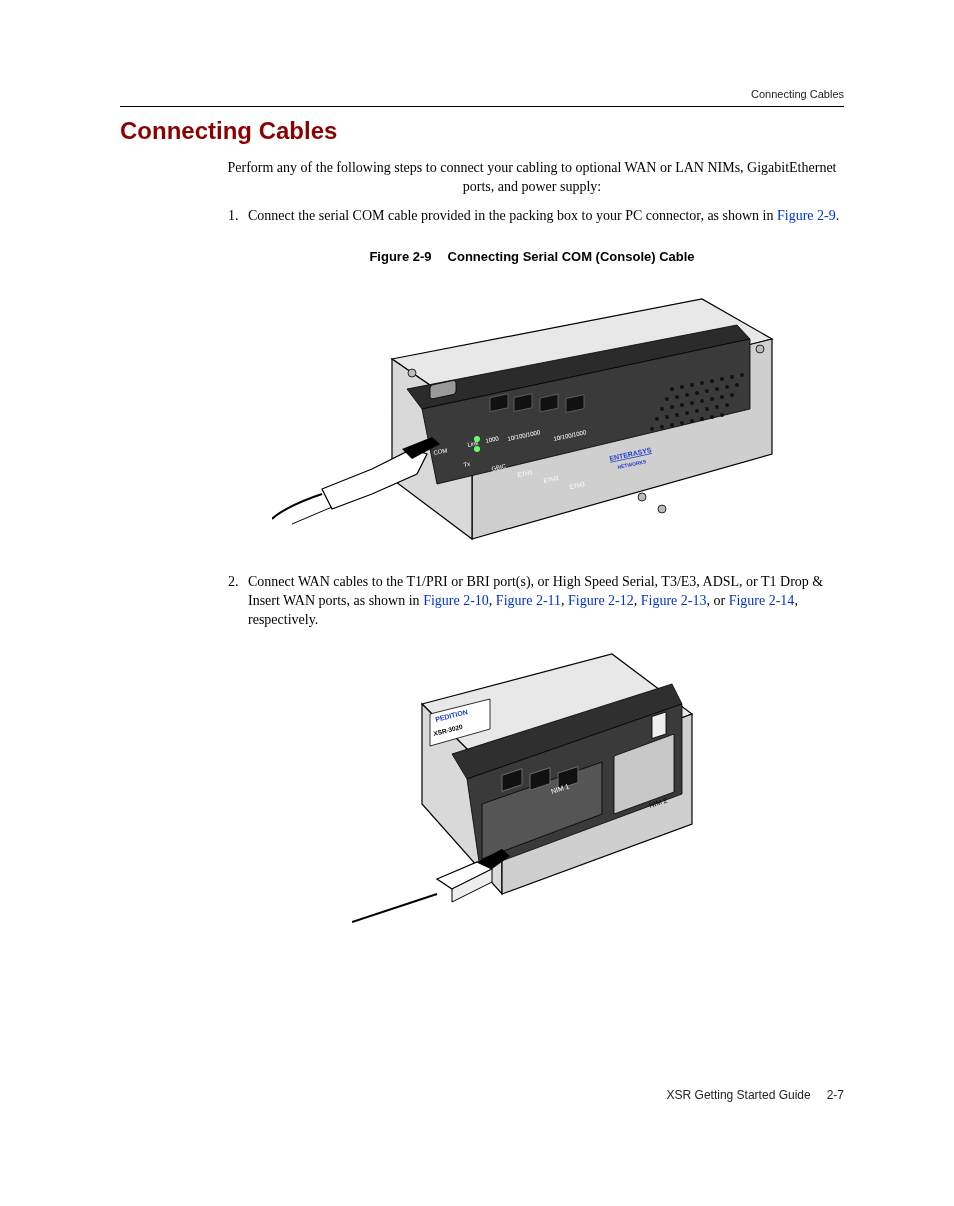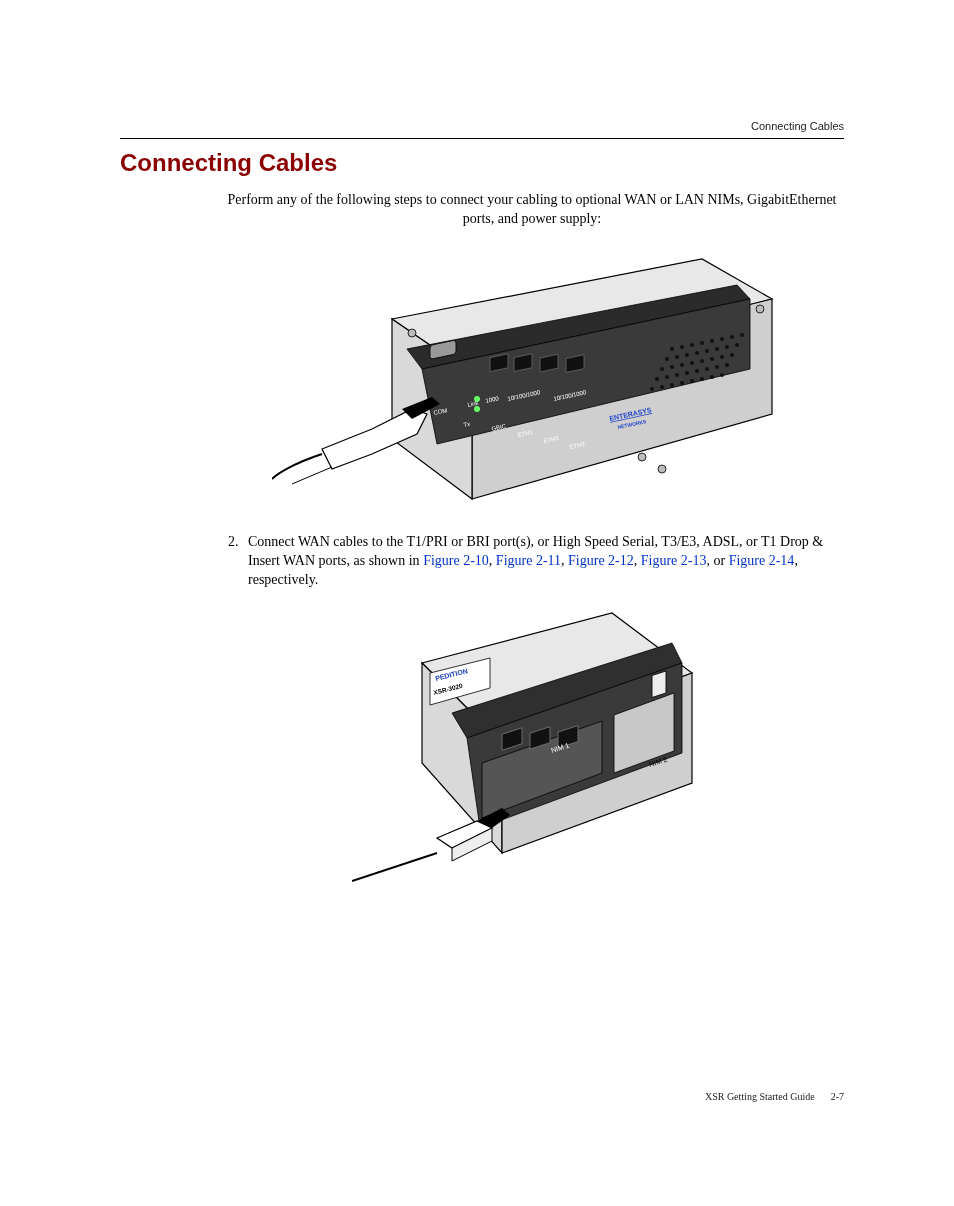--- a/index.html
+++ b/index.html
@@ -7,21 +7,21 @@
     padding: 0;
     background: #fff;
     font-family: "Book Antiqua", Palatino, Georgia, serif;
     color: #000;
     width: 954px;
     height: 1206px;
     position: relative;
     box-sizing: border-box;
   }
   .page {
-    padding: 120px 110px 0 120px;
+    padding: 88px 110px 0 120px;
   }
   .running-head {
     text-align: right;
     font-family: Arial, Helvetica, sans-serif;
     font-size: 11px;
     color: #222;
     margin-bottom: 6px;
   }
   .rule {
     border: none;
@@ -69,39 +69,47 @@
     justify-content: center;
     margin-bottom: 24px;
   }
   .device-svg {
     display: block;
   }
   .footer {
     position: absolute;
     bottom: 104px;
     right: 110px;
-    font-family: Liberation Serif, serif;
-    font-size: 10px;
+    font-family: Liberation Sans, sans-serif;
+    font-size: 12px;
     color: #222;
   }
   .footer .gap { margin: 0 8px; }
 </style>
 </head>
 <body>
 
 <div class="page">
   <div class="running-head">Connecting Cables</div>
   <hr class="rule">
 
   <h1 class="section-title">Connecting Cables</h1>
 
   <div class="body-text">
     <p class="para">Perform any of the following steps to connect your cabling to optional WAN or LAN NIMs, GigabitEthernet ports, and power supply:</p>
 
-
+    <ol class="steps" start="1">
+      <li>
+        <span>Connect the serial COM cable provided in the packing box to your PC connector, as shown in </span><a class="xref" href="#">Figure 2-9</a><span>.</span>
+      </li>
+    </ol>
+
+    <div class="figure-caption">
+      <span class="fig-label">Figure 2-9</span><span>Connecting Serial COM (Console) Cable</span>
+    </div>
 
     <div class="figure-box">
 
       <svg class="device-svg" width="520" height="270" viewBox="0 0 520 270">
 
         <polygon points="120,80 430,20 500,60 200,135" fill="#e8e8e8" stroke="#000" stroke-width="1.2"></polygon>
 
         <polygon points="500,60 500,175 200,260 200,135" fill="#cfcfcf" stroke="#000" stroke-width="1.2"></polygon>
 
         <polygon points="120,80 200,135 200,260 120,200" fill="#d9d9d9" stroke="#000" stroke-width="1.2"></polygon>

